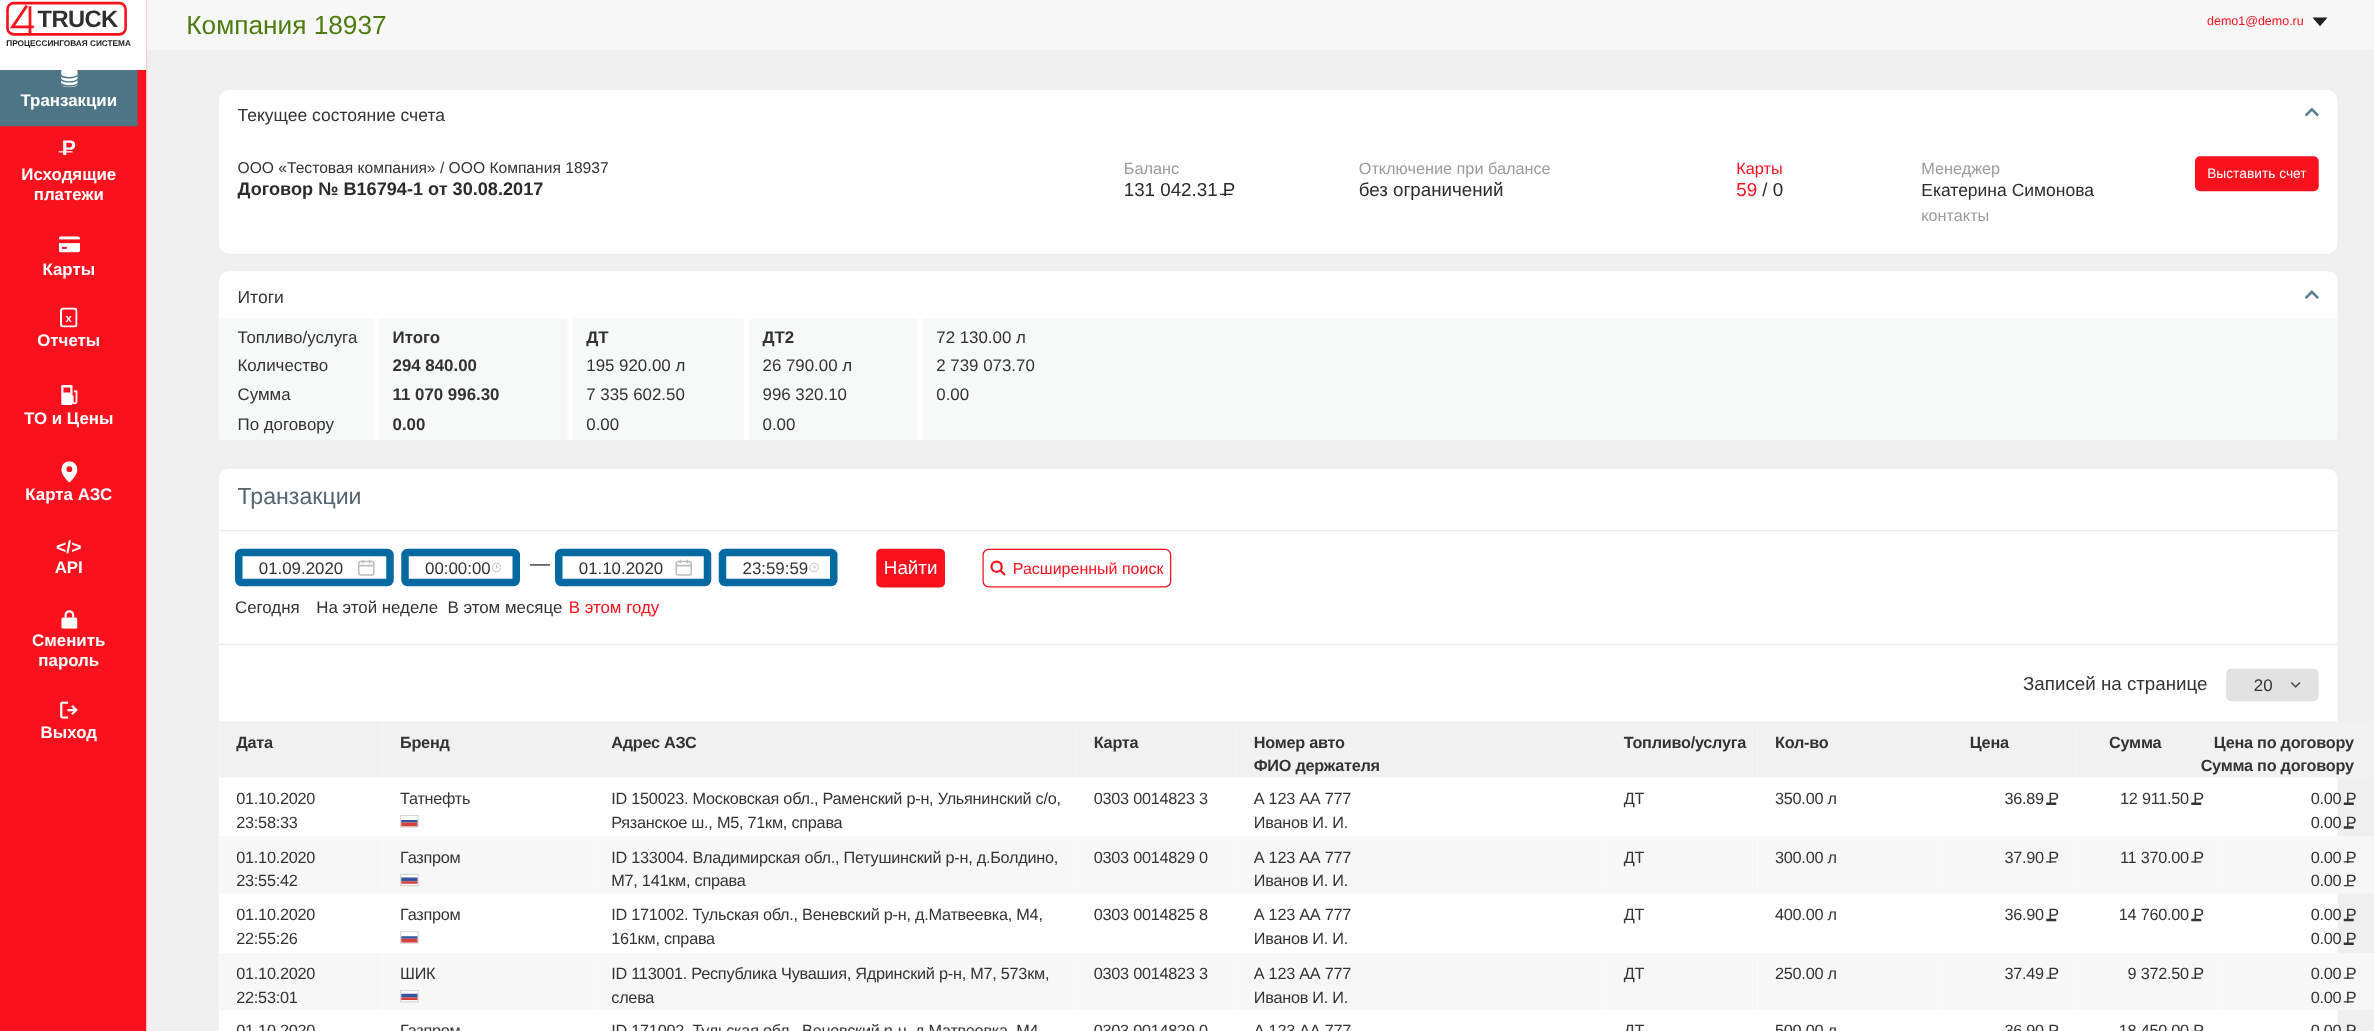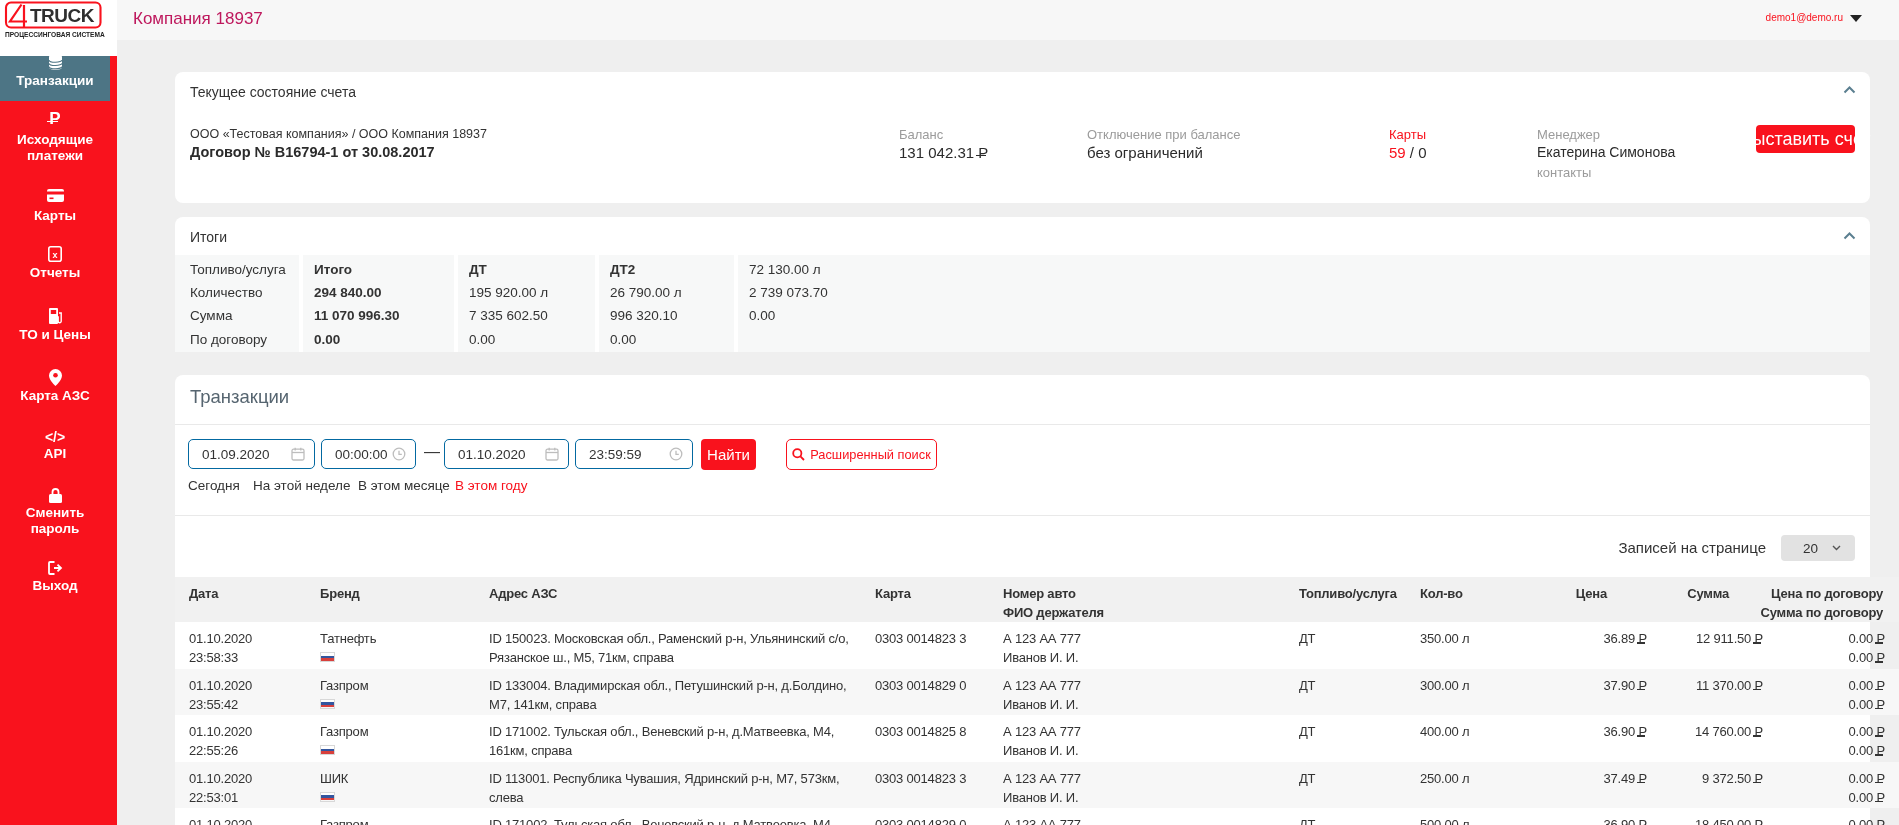--- a/index.html
+++ b/index.html
@@ -8,42 +8,42 @@
 .rub::after { content:""; position:absolute; left:-0.13em; bottom:0.34em; width:0.62em; height:0.09em; background:currentColor; }
 
 #side { position:absolute; left:0; top:0; width:117px; height:825px; background:#f9121d; z-index:5; }
 #logo { position:absolute; left:0; top:0; width:117px; height:56px; background:#fff; }
 .mi { position:absolute; left:0; width:110px; text-align:center; color:#fff; font-weight:bold; font-size:13.5px; line-height:16px; }
 #active { position:absolute; left:0; top:44px; width:110px; height:57px; background:#4d7585; }
 .micon { position:absolute; left:0; width:110px; text-align:center; color:#fff; }
 .micon svg { display:inline-block; vertical-align:top; }
 
 #topbar { position:absolute; left:117px; top:0; right:0; height:40px; background:#f7f7f7; }
-#pagetitle { position:absolute; left:16px; top:9px; font-size:17px; color:#be185d; }
+#pagetitle { position:absolute; left:32px; top:9px; font-size:21px; color:#4d7c0f; }
 #account { position:absolute; right:37px; top:12px; font-size:10px; color:#f9121d; }
 #account .caret { display:inline-block; width:0; height:0; border-left:6px solid transparent; border-right:6px solid transparent; border-top:7px solid #222; vertical-align:middle; margin-left:7px; }
 
 .card { position:relative; background:#fff; border-radius:8px;margin-left:29px; }
 #content { position:absolute; left:146px; top:72px; width:1724px; }
 #card1 { height:131px; margin-bottom:14px; }
 #card2 { height:135px; margin-bottom:23px; }
 #card3 { height:900px; }
 .ctitle { position:absolute; left:15px; top:12px; font-size:14px; color:#333; }
 .chev { position:absolute; right:14px; top:14px; }
 .glabel { position:absolute; top:55px; font-size:13px; color:#9b9b9b; white-space:nowrap; }
 .gval { position:absolute; top:72px; font-size:15px; color:#2b2b2b; white-space:nowrap; }
-.btn-red { background:#f9121d; color:#fff; border-radius:4px; font-size:18px; display:flex; align-items:center; justify-content:center; white-space:nowrap; }
+.btn-red { background:#f9121d; color:#fff; border-radius:4px; font-size:11px; display:flex; align-items:center; justify-content:center; white-space:nowrap; }
 
 #itog { position:absolute; left:0; top:38px; width:100%; height:97px; display:flex; }
 #itog > div { background:#f7f8f8; padding:7px 0 0 11px; margin-right:4px; font-size:13.5px; color:#333; white-space:nowrap; }
 #itog > div div { height:23.2px; } #itog > div:first-child { padding-left:15px; }
 #itog .b { font-weight:bold; }
 
 .divider { position:absolute; left:0; right:0; height:1px; background:#e9e9e9; }
-.finput { position:absolute; top:64px; height:30px; border:1px solid #0369a1; border-radius:5px; background:#fff; font-size:13.5px; color:#333; display:flex; align-items:center; justify-content:space-between; padding:0 9px 0 13px; }
+.finput { position:absolute; top:64px; height:30px; border:6px solid #0369a1; border-radius:5px; background:#fff; font-size:13.5px; color:#333; display:flex; align-items:center; justify-content:space-between; padding:0 9px 0 13px; }
 .finput svg { opacity:0.55; }
 .qlink { position:absolute; top:103px; font-size:13.5px; color:#333; white-space:nowrap; }
 
 #ttable { position:absolute; left:0; top:202px; width:1724px; border-collapse:collapse; table-layout:fixed; font-size:13px; letter-spacing:-0.2px; color:#333; }
 #ttable th { background:#f1f1f1; text-align:left; font-weight:bold; padding:8px 0 0 14px; vertical-align:top; line-height:18.5px; height:45px; white-space:nowrap; }
 #ttable td { padding:7px 0 0 14px; vertical-align:top; line-height:19px; height:46.5px; white-space:nowrap; overflow:hidden; }
 #ttable tr.g td { background:#f7f7f7; }
 #ttable .r { text-align:right; padding-left:0; }
 #ttable th.hc8 { padding-right:54px; text-align:right; }
 #ttable th.hc9 { padding-right:48px; text-align:right; }
@@ -194,21 +194,21 @@
     <div class="finput" style="left:146px; width:95px;">00:00:00<svg width="14" height="14" viewBox="0 0 14 14">
           <circle cx="7" cy="7" r="5.8" fill="none" stroke="#888" stroke-width="1.3"></circle>
           <path d="M7 3.8 V7.3 H9.8" stroke="#888" stroke-width="1.3" fill="none"></path>
         </svg></div>
     <div style="position:absolute; left:249px; top:68px; font-size:16px; color:#333;">—</div>
     <div class="finput" style="left:269px; width:125px;">01.10.2020<svg width="14" height="14" viewBox="0 0 14 14">
           <rect x="1" y="2.2" width="12" height="10.8" rx="1.5" fill="none" stroke="#888" stroke-width="1.3"></rect>
           <path d="M1 5.5 h12" stroke="#888" stroke-width="1.3"></path>
           <path d="M4.2 0.8 v2.8 M9.8 0.8 v2.8" stroke="#888" stroke-width="1.3"></path>
         </svg></div>
-    <div class="finput" style="left:400px; width:118px;">23:59:59<svg width="14" height="14" viewBox="0 0 14 14">
+    <div class="finput" style="left:400px; width:95px;">23:59:59<svg width="14" height="14" viewBox="0 0 14 14">
           <circle cx="7" cy="7" r="5.8" fill="none" stroke="#888" stroke-width="1.3"></circle>
           <path d="M7 3.8 V7.3 H9.8" stroke="#888" stroke-width="1.3" fill="none"></path>
         </svg></div>
     <div class="btn-red" style="position:absolute; left:526px; top:64px; width:55px; height:31px; font-size:15px;">Найти</div>
     <div style="position:absolute; left:611px; top:64px; width:151px; height:31px; border:1px solid #f9121d; border-radius:5px; color:#f9121d; font-size:12.8px; display:flex; align-items:center; justify-content:center; white-space:nowrap;"><svg width="13" height="13" viewBox="0 0 13 13" style="margin-right:5px;">
           <circle cx="5.3" cy="5.3" r="4.1" fill="none" stroke="#f9121d" stroke-width="1.8"></circle>
           <path d="M8.4 8.4 L12 12" stroke="#f9121d" stroke-width="1.8"></path>
         </svg>Расширенный поиск</div>
     <div class="qlink" style="left:13px;">Сегодня</div>
     <div class="qlink" style="left:78px;">На этой неделе</div>

